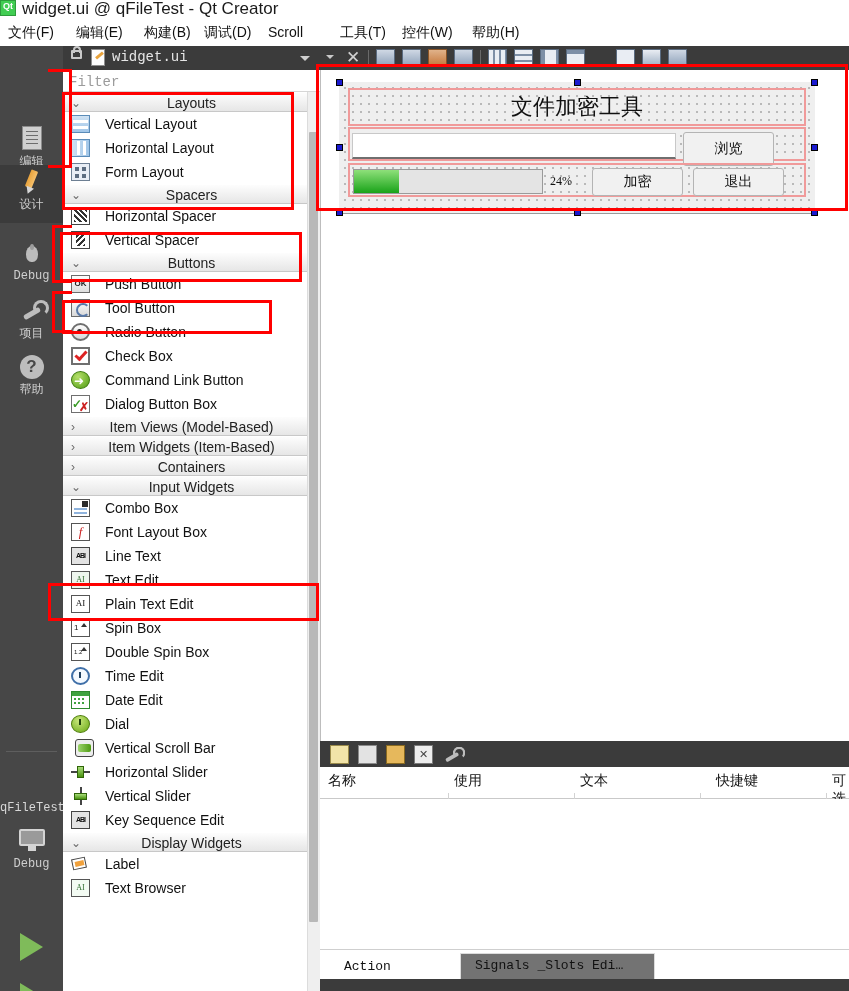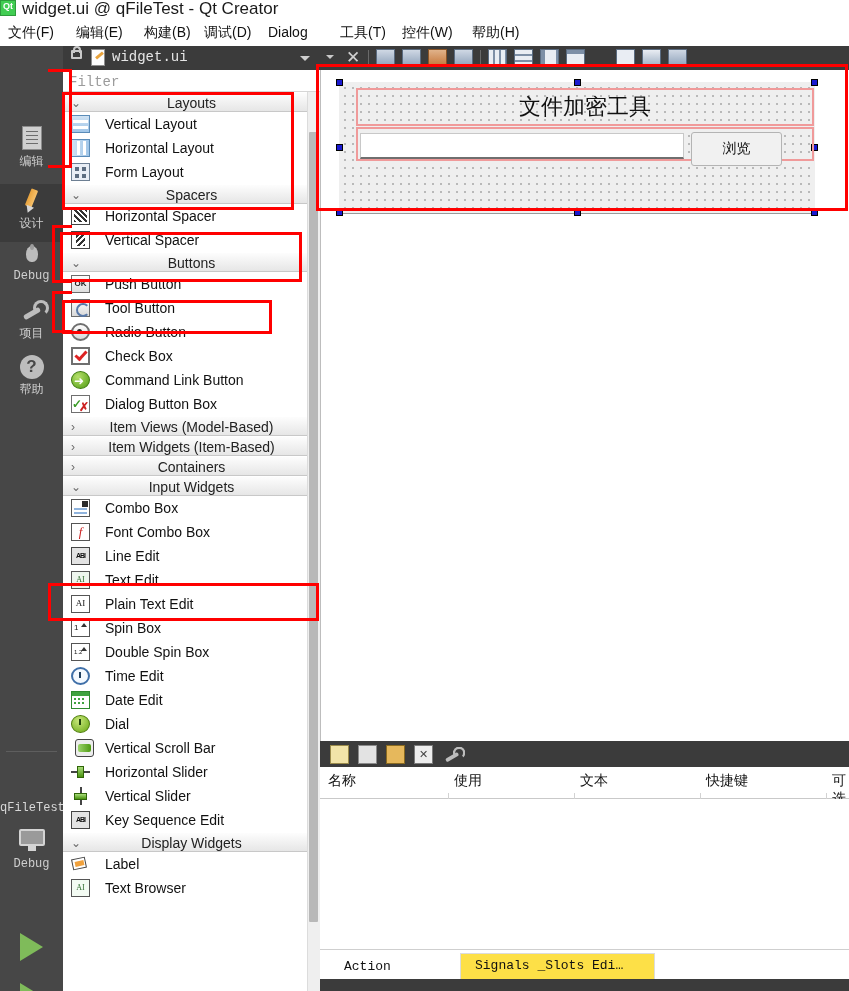--- a/index.html
+++ b/index.html
@@ -207,21 +207,21 @@
 
   .formwrap{position:absolute;left:0;top:24px;width:529px;height:671px;background:#fff;
     border-left:1px solid #bdbdbd;box-sizing:border-box;}
   .formwidget{position:absolute;left:18px;top:12px;width:476px;height:131px;
     background:#efefef;
     background-image:radial-gradient(#b9b9b9 1px,transparent 1px);
     background-size:8px 8px;background-position:2px 2px;
     border-bottom:1px solid #9a9a9a;}
   .handle{position:absolute;width:7px;height:7px;background:#1a1ad0;border:1px solid #000;box-sizing:border-box;}
 
-  .redlayout{position:absolute;border:2px solid #f09a9a;box-sizing:border-box;margin-left:8px;}
+  .redlayout{position:absolute;border:2px solid #f09a9a;box-sizing:border-box;}
   .titlelabel{position:absolute;left:0;right:0;top:0;bottom:0;display:flex;align-items:center;
     justify-content:center;font-size:22px;color:#111;font-family:"Liberation Serif",serif;}
   .qline{position:absolute;background:#fff;border:1px solid #c8c8c8;border-bottom:2px solid #6f6f6f;
     box-sizing:border-box;}
   .qbtn{position:absolute;background:#f1f1f1;border:1px solid #b4b4b4;border-radius:3px;
     box-sizing:border-box;display:flex;align-items:center;justify-content:center;
     font-size:14px;color:#111;font-family:"Liberation Serif",serif;}
   .qprog{position:absolute;background:#e4e4e4;border:1px solid #9a9a9a;box-sizing:border-box;overflow:hidden;}
   .qprog .fill{position:absolute;left:0;top:0;bottom:0;background:linear-gradient(#8ee07a,#19a319);}
   .pctlabel{position:absolute;font-size:12px;color:#111;font-family:"Liberation Serif",serif;}
@@ -233,56 +233,56 @@
   .bd-headers{position:absolute;left:0;top:26px;width:529px;height:32px;background:#fff;
     border-bottom:1px solid #c9c9c9;box-sizing:border-box;}
   .bd-th{position:absolute;top:5px;font-size:14px;color:#111;}
   .bd-divider{position:absolute;top:26px;width:1px;height:32px;background:#d2d2d2;}
   .bd-body{position:absolute;left:0;top:58px;width:529px;height:150px;background:#fff;}
   .bd-tabs{position:absolute;left:0;top:208px;width:529px;height:30px;background:#ffffff;
     border-top:1px solid #cfcfcf;box-sizing:border-box;}
   .bd-tab{position:absolute;top:3px;height:26px;line-height:24px;padding:0 14px;font-size:13px;
     font-family:"Liberation Mono",monospace;color:#111;box-sizing:border-box;}
   .bd-tab.active{background:#ffffff;border-top:2px solid #ffffff;}
-  .bd-tab.inactive{background:#fde047;border:1px solid #dcdcdc;border-bottom:none;}
+  .bd-tab.inactive{background:#737373;border:1px solid #dcdcdc;border-bottom:none;}
   .bd-footer{position:absolute;left:0;top:238px;width:529px;height:12px;background:#3b3b3b;}
 
   
   .annot{position:absolute;border:3px solid #ff0000;box-sizing:border-box;pointer-events:none;}
 </style>
 </head>
 <body>
 
 <div class="app">
 
   <div class="titlebar">
     <div class="qt-logo"></div>
     <div class="ttl">widget.ui @ qFileTest - Qt Creator</div>
   </div>
 
   <div class="menubar">
     <div class="mi" style="left:4px">文件(F)</div>
     <div class="mi" style="left:72px">编辑(E)</div>
     <div class="mi" style="left:140px">构建(B)</div>
     <div class="mi" style="left:200px">调试(D)</div>
-    <div class="mi" style="left:264px">Dialog</div>
+    <div class="mi" style="left:264px">Scroll</div>
     <div class="mi" style="left:336px">工具(T)</div>
     <div class="mi" style="left:398px">控件(W)</div>
     <div class="mi" style="left:468px">帮助(H)</div>
   </div>
 
   <div class="modebar">
 
 
     <div class="mb-item" style="top:76px;height:54px">
       <span class="mb-icon"><span class="doc-ico"></span></span>
       <span class="mb-label">编辑</span>
     </div>
 
-    <div class="mb-item sel" style="top:138px;height:58px">
+    <div class="mb-item sel" style="top:119px;height:58px">
       <span class="mb-icon"><span class="pen-ico"></span></span>
       <span class="mb-label">设计</span>
     </div>
 
     <div class="mb-item" style="top:192px;height:54px">
       <span class="mb-icon"><span class="bug-ico"></span></span>
       <span class="mb-label" style="font-family:'Liberation Mono',monospace">Debug</span>
     </div>
 
     <div class="mb-item" style="top:248px;height:54px">
@@ -402,25 +402,25 @@
       <div class="grp">
         <span class="arw">⌄</span>
         <span>Input Widgets</span>
       </div>
       <div class="witem">
         <span class="ic ic-combo"></span>
         <span>Combo Box</span>
       </div>
       <div class="witem">
         <span class="ic ic-fontcombo">f</span>
-        <span>Font Combo Box</span>
+        <span>Font Layout Box</span>
       </div>
       <div class="witem">
         <span class="ic ic-lineedit">ABI</span>
-        <span>Line Edit</span>
+        <span>Line Text</span>
       </div>
       <div class="witem">
         <span class="ic ic-textedit">AI</span>
         <span>Text Edit</span>
       </div>
       <div class="witem">
         <span class="ic ic-plaintext">AI</span>
         <span>Plain Text Edit</span>
       </div>
       <div class="witem">
@@ -515,20 +515,28 @@
 
         <div class="redlayout" style="left:9px;top:6px;width:458px;height:38px">
           <div class="titlelabel">文件加密工具</div>
         </div>
 
         <div class="redlayout" style="left:9px;top:45px;width:458px;height:34px">
           <div class="qline" style="left:2px;top:4px;width:324px;height:26px"></div>
           <div class="qbtn" style="left:333px;top:3px;width:91px;height:34px">浏览</div>
         </div>
 
+        <div class="redlayout" style="left:9px;top:81px;width:458px;height:34px">
+          <div class="qprog" style="left:3px;top:4px;width:190px;height:25px">
+            <div class="fill" style="width:24%"></div>
+          </div>
+          <div class="pctlabel" style="left:200px;top:9px">24%</div>
+          <div class="qbtn" style="left:242px;top:3px;width:91px;height:28px">加密</div>
+          <div class="qbtn" style="left:343px;top:3px;width:91px;height:28px">退出</div>
+        </div>
 
       </div>
     </div>
   </div>
 
   <div class="bottomdock">
 
     <div class="bd-toolbar">
       <span class="bd-ico" style="left:10px;background:#f2e4a8;border:1px solid #9a8a4a;box-sizing:border-box"></span>
       <span class="bd-ico" style="left:38px;background:#e3e3e3;border:1px solid #8a8a8a;box-sizing:border-box"></span>
@@ -536,21 +544,21 @@
       <span class="bd-ico" style="left:94px;background:#ededed;border:1px solid #7a7a7a;box-sizing:border-box;color:#444;font-size:11px;text-align:center;line-height:17px">✕</span>
       <span class="bd-ico" style="left:122px">
         <span class="wrench-ico" style="margin:0;width:19px;height:19px;transform:scale(.78);transform-origin:0 0"></span>
       </span>
     </div>
 
     <div class="bd-headers">
       <span class="bd-th" style="left:8px">名称</span>
       <span class="bd-th" style="left:134px">使用</span>
       <span class="bd-th" style="left:260px">文本</span>
-      <span class="bd-th" style="left:386px">快捷键</span>
+      <span class="bd-th" style="left:396px">快捷键</span>
       <span class="bd-th" style="left:512px">可选</span>
       <span class="bd-divider" style="left:128px"></span>
       <span class="bd-divider" style="left:254px"></span>
       <span class="bd-divider" style="left:380px"></span>
       <span class="bd-divider" style="left:506px"></span>
     </div>
 
     <div class="bd-body"></div>
 
     <div class="bd-tabs">

